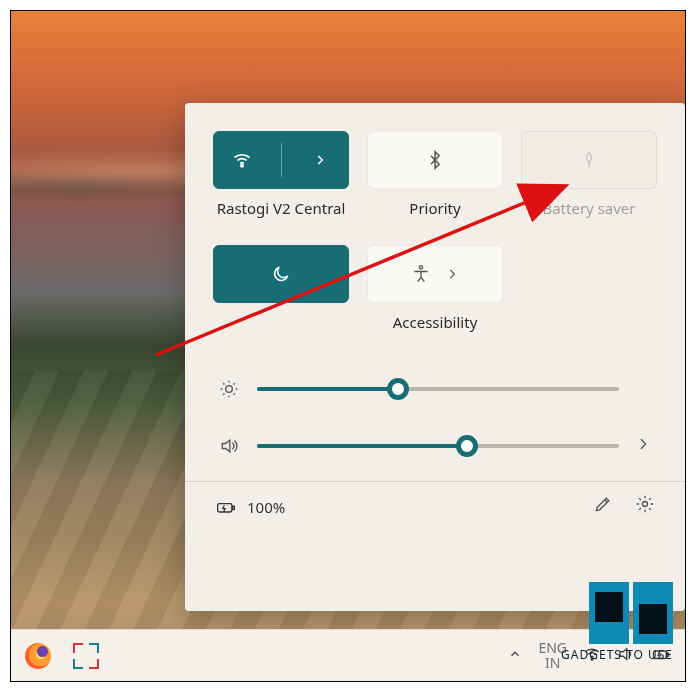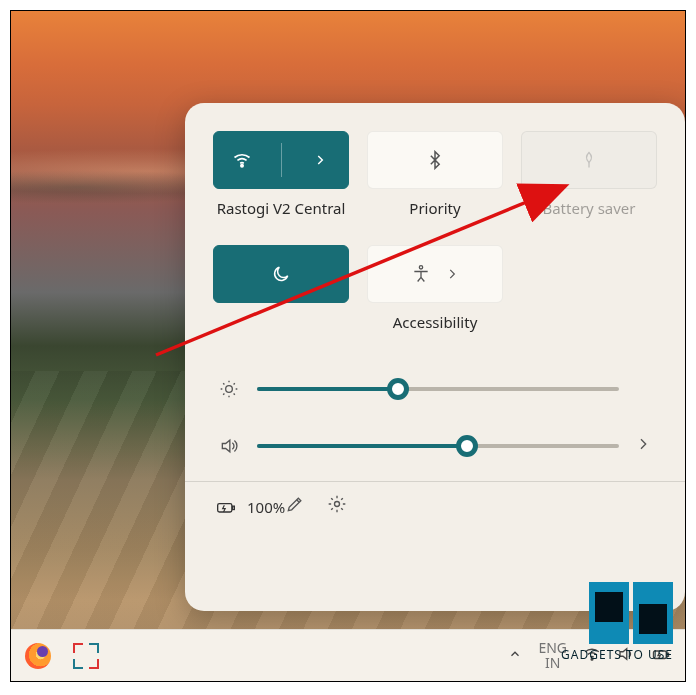--- a/index.html
+++ b/index.html
@@ -11,21 +11,21 @@
       #6a6a6a 42%,#3a4630 50%,#4a5a3b 58%,
       #8d7a5c 70%,#a18660 80%,#b8956a 88%,#a98a66 100%)}
   
   .wallpaper::before{content:"";position:absolute;left:0;right:0;top:120px;height:80px;
     background:radial-gradient(ellipse 60% 40% at 20% 50%,rgba(255,190,140,.35),transparent 70%),
                radial-gradient(ellipse 40% 30% at 10% 70%,rgba(70,70,60,.5),transparent 70%)}
   .wallpaper::after{content:"";position:absolute;left:0;right:0;top:360px;bottom:0;
     background:repeating-linear-gradient(115deg,rgba(0,0,0,.06) 0 22px,rgba(255,255,255,.04) 22px 44px)}
   
   .panel{position:absolute;left:174px;top:92px;width:500px;height:508px;background:#f3efe8;
-    border-radius:19px;box-shadow:0 8px 30px rgba(0,0,0,.25);padding:28px 28px 12px;display:flex;flex-direction:column}
+    border-radius:4px;box-shadow:0 8px 30px rgba(0,0,0,.25);padding:28px 28px 12px;display:flex;flex-direction:column}
   .tiles{display:grid;grid-template-columns:repeat(3,1fr);column-gap:18px;row-gap:10px}
   .tile{display:flex;flex-direction:column;align-items:center}
   .tbtn{width:100%;height:58px;border-radius:6px;display:flex;align-items:center;justify-content:center;gap:10px;background:#fbf9f4;border:1px solid rgba(0,0,0,.06)}
   .tbtn.on{background:#186d75;border-color:#186d75;color:#fff}
   .tbtn.disabled{background:#efece6;color:rgba(0,0,0,.25)}
   .tbtn .divider{width:1px;height:60%;background:rgba(255,255,255,.35)}
   .tbtn .half{flex:1;display:flex;align-items:center;justify-content:center;height:100%}
   .tlabel{margin-top:10px;text-align:center;font-size:15px;color:#2a2a2a;line-height:1.25;min-height:2.4em}
   .tlabel.dim{color:rgba(0,0,0,.35)}
   .ico{width:20px;height:20px;display:inline-block}
@@ -33,21 +33,21 @@
   .chev{width:14px;height:14px}
   
   .sliders{margin-top:12px}
   .srow{display:flex;align-items:center;gap:16px;padding:18px 4px}
   .sicon{width:24px;display:flex;justify-content:center;color:#555}
   .strack{position:relative;flex:1;height:4px;background:#b9b4aa;border-radius:2px}
   .sfill{position:absolute;left:0;top:0;bottom:0;background:#186d75;border-radius:2px}
   .sthumb{position:absolute;top:50%;width:22px;height:22px;border-radius:50%;background:#fff;border:5px solid #186d75;transform:translate(-50%,-50%)}
   .srow .go{width:18px;color:#555}
   hr.sep{border:none;border-top:1px solid rgba(0,0,0,.12);margin:6px -28px 0}
-  .footer{display:flex;align-items:center;justify-content:flex-start;padding:12px 2px 0;color:#333}
+  .footer{display:flex;align-items:center;justify-content:space-between;padding:12px 2px 0;color:#333}
   .footer .left{display:flex;align-items:center;gap:10px;font-size:15px}
   .footer .right{display:flex;align-items:center;gap:22px;color:#555}
   
   .taskbar{position:absolute;left:0;right:0;bottom:0;height:52px;background:#f5f1ea;border-top:1px solid rgba(0,0,0,.08);display:flex;align-items:center;justify-content:space-between;padding:0 14px}
   .tb-left{display:flex;align-items:center;gap:22px}
   .tb-right{display:flex;align-items:center;gap:16px;color:#737373;font-size:14px}
   .lang{text-align:center;line-height:1.05}
   .ff{width:26px;height:26px;border-radius:50%;background:radial-gradient(circle at 60% 45%,#ffd76a 0 22%,#ff9a2e 23% 55%,#ff5d2e 56% 100%);position:relative}
   .ff::after{content:"";position:absolute;right:3px;top:3px;width:11px;height:11px;border-radius:50%;background:#6a3fae}
   .snip{width:26px;height:26px;position:relative}

